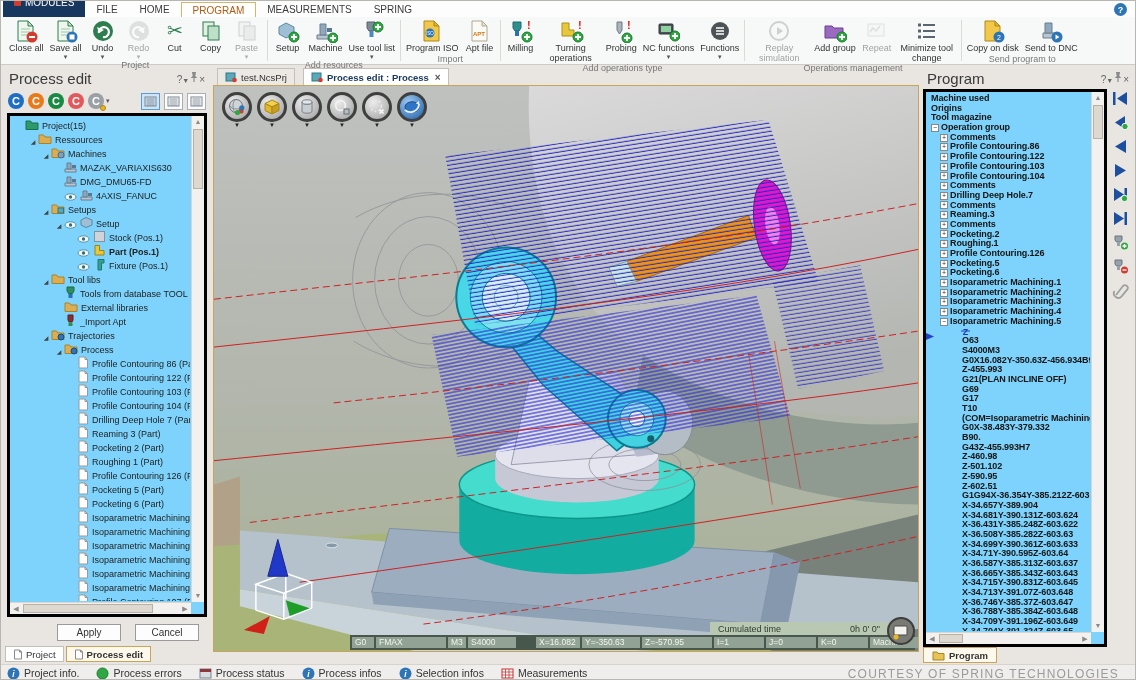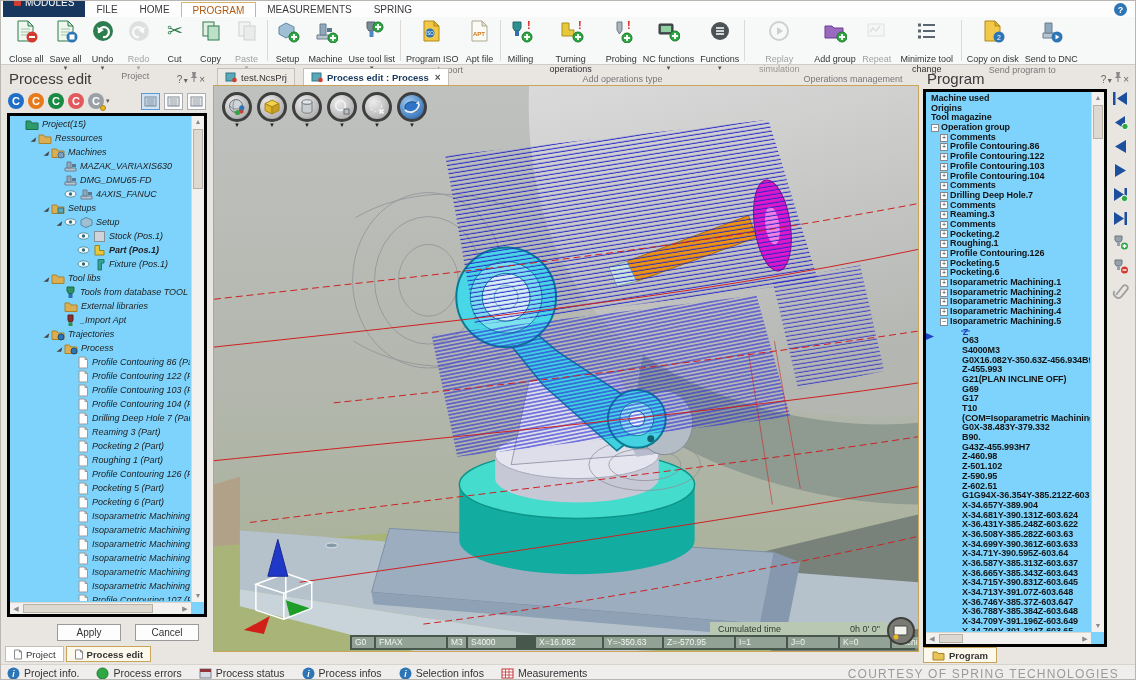--- a/index.html
+++ b/index.html
@@ -15,21 +15,21 @@
   .rtab{display:inline-flex;align-items:center;height:15px;padding:0 11px;font-size:10px;color:#3a3a3a;cursor:pointer;gap:4px;}
   .rtab.modules{background:#17375e;color:#fff;height:29px;}
   .rtab.modules::before{content:'';width:7px;height:7px;background:#d23b2e;border-radius:1px;}
   .rtab.active{background:#fff;border:1px solid #d8b56a;border-bottom:none;color:#b05a10;}
   .rhelp{position:absolute;right:8px;top:2px;width:13px;height:13px;border-radius:50%;background:#2e75b6;color:#fff;font-size:9px;font-weight:bold;display:flex;align-items:center;justify-content:center;cursor:pointer;}
   #rgroups{display:flex;align-items:stretch;height:47px;padding:1px 4px;}
   .rgroup{display:flex;flex-direction:column;align-items:center;padding:0 2px;}
   .rbtns{display:flex;align-items:flex-start;gap:2px;flex:1;}
   .rbtn{display:flex;flex-direction:column;align-items:center;min-width:34px;max-width:62px;font-size:9px;line-height:9.5px;text-align:center;color:#333;cursor:pointer;padding:1px 2px 0 2px;}
   .rbtn.disabled{opacity:.45;filter:grayscale(.8);cursor:default;text-align:center;}
-  .rbl{margin-top:12px;}
+  .rbl{margin-top:1px;}
   .mcar{font-size:7px;color:#555;line-height:6px;}
   .rglabel{font-size:9px;color:#777;padding:0 6px;white-space:nowrap;}
   .rsep{width:1px;background:#ddd9d4;margin:2px 1px;}
 
   
   .panel{position:absolute;top:66px;height:596px;}
   .phead{height:22px;display:flex;align-items:center;padding:0 6px;font-size:15px;color:#3a3a3a;}
   .phsp{flex:1;}
   .phicon{width:15px;text-align:center;font-size:10px;color:#666;cursor:pointer;line-height:14px;}
   .goldbox{background:#7dd3fc;border:3px solid #000000;}
@@ -43,21 +43,21 @@
   #lp-toolbar{height:24px;display:flex;align-items:center;gap:4px;padding:0 5px;}
   .circ{width:16px;height:16px;border-radius:50%;color:#fff;font-size:11px;font-weight:bold;display:flex;align-items:center;justify-content:center;cursor:pointer;position:relative;}
   .circ .badge{position:absolute;right:-2px;bottom:-2px;width:6px;height:6px;border-radius:50%;background:#e8b820;border:1px solid #a8861c;}
   .ccar{font-size:7px;color:#555;margin-left:-2px;}
   .vsp{flex:1;}
   .vbox{width:19px;height:17px;border:1px solid #a8aeb4;background:#fdfdfd;display:flex;align-items:center;justify-content:center;cursor:pointer;}
   .vbox.active{background:#cfe4f7;border-color:#5b9bd5;}
   .vbox svg{display:block;}
   #lp-tree{position:absolute;left:4px;right:4px;top:46px;bottom:46px;overflow:hidden;}
   #ltree{position:absolute;left:1px;top:1px;right:14px;bottom:13px;overflow:hidden;}
-  .lrow{height:14px;display:flex;align-items:center;font-size:9px;color:#222;white-space:nowrap;cursor:pointer;font-style:italic;}
+  .lrow{height:14px;display:flex;align-items:flex-end;font-size:9px;color:#222;white-space:nowrap;cursor:pointer;}
   .lrow.bold{font-weight:bold;}
   .exp{width:10px;font-size:6px;color:#444;flex:none;text-align:center;}
   .lrow .ic{margin-right:3px;}
   .lbl{overflow:hidden;}
   #lp-actions{position:absolute;left:0;right:0;bottom:17px;height:27px;display:flex;justify-content:flex-end;align-items:center;gap:14px;padding-right:12px;}
   .pbtn{min-width:64px;height:17px;background:#fdfdfd;border:1px solid #9a9a9a;font-size:10px;color:#333;display:flex;align-items:center;justify-content:center;cursor:pointer;}
   #lp-tabs{position:absolute;left:2px;bottom:0;height:17px;display:flex;gap:2px;}
   .btab{display:inline-flex;align-items:center;gap:3px;height:16px;padding:0 7px;border:1px solid #c4c0b8;background:#fff;font-size:9.5px;color:#333;cursor:pointer;}
   .btab.active{border-color:#c8a558;font-weight:bold;background:#fdf8ec;}
 
@@ -1023,21 +1023,21 @@
       <div id="vp-cumu">
         <span>Cumulated time</span>
         <span>0h 0' 0"</span>
       </div>
       <div id="vp-statusbar">
           <div class="vcell" style="width:22px">G0</div>
           <div class="vcell" style="width:70px">FMAX</div>
           <div class="vcell" style="width:18px">M3</div>
           <div class="vcell" style="width:48px">S4000</div>
           <div class="vcell blank" style="width:16px"></div>
-          <div class="vcell" style="width:66px">X=16.082</div>
+          <div class="vcell" style="width:44px">X=16.082</div>
           <div class="vcell" style="width:58px">Y=-350.63</div>
           <div class="vcell" style="width:70px">Z=-570.95</div>
           <div class="vcell" style="width:50px">I=1</div>
           <div class="vcell" style="width:50px">J=0</div>
           <div class="vcell" style="width:50px">K=0</div>
           <div class="vcell" style="width:48px">Machine</div>
         </div>
       <div id="vp-machine">
         <svg width="30" height="30" viewBox="0 0 30 30">
           <circle cx="15" cy="15" r="13" fill="#7a7a74" stroke="#3e3e3a" stroke-width="2"></circle>

